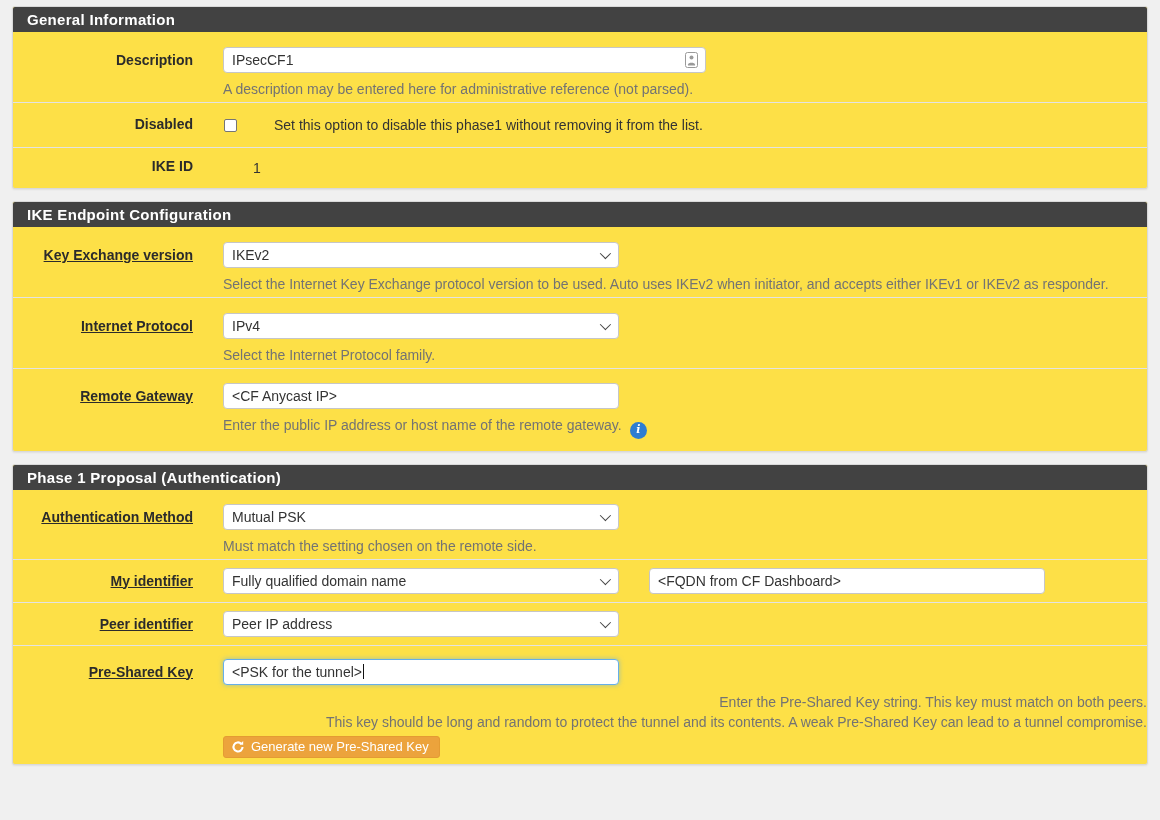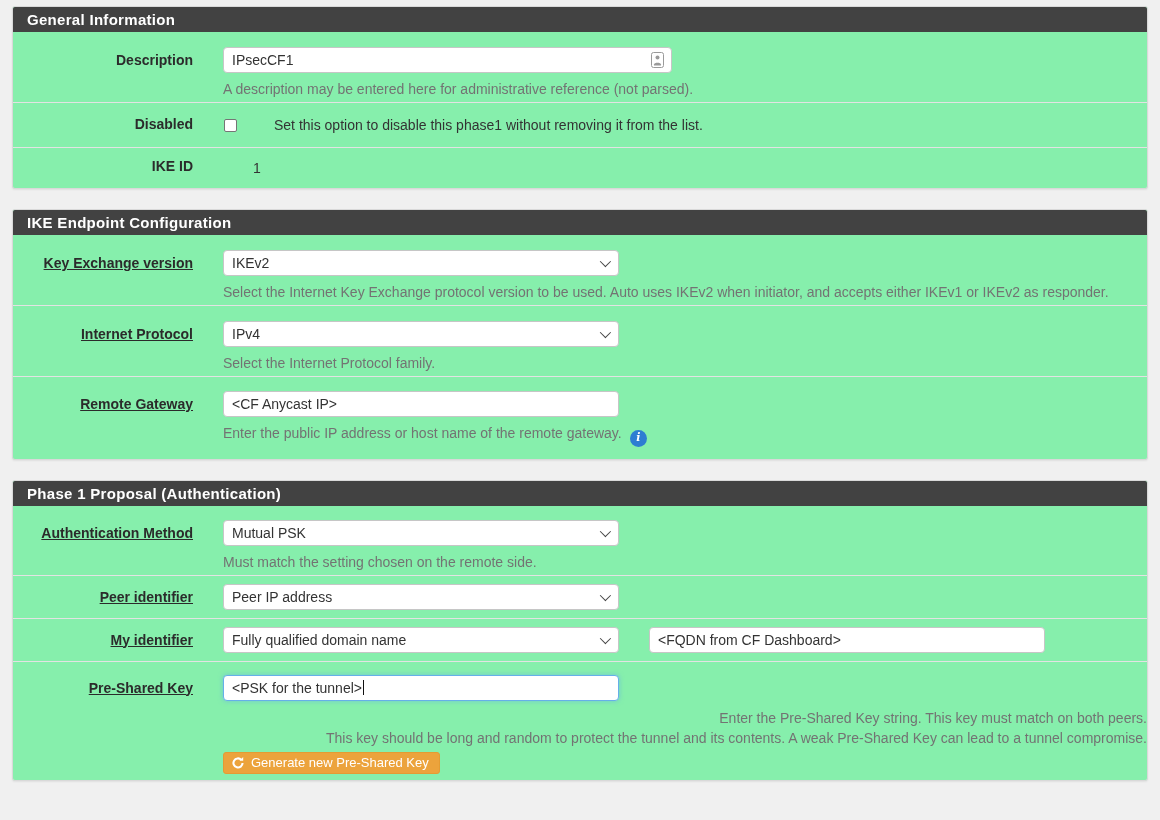--- a/index.html
+++ b/index.html
@@ -1,20 +1,20 @@
 <!DOCTYPE html>
 <html><head>
 <meta charset="utf-8">
 <style>
   * { margin:0; padding:0; box-sizing:border-box; }
   html,body { width:1160px; height:820px; background:#f0f0f0; overflow:hidden;
     font-family:"Liberation Sans","DejaVu Sans",sans-serif; font-size:14px; color:#333; }
   .wrap { padding:6px 12px 0 12px; }
-  .panel { background:#86efac; border:1px solid #d9d9d9; border-radius:3px;
-    box-shadow:0 1px 2px rgba(0,0,0,.07); margin-bottom:20px; overflow:hidden; }
+  .panel { background:#fde047; border:1px solid #d9d9d9; border-radius:3px;
+    box-shadow:0 1px 2px rgba(0,0,0,.07); margin-bottom:12px; overflow:hidden; }
   .panel-heading { background:#424242; color:#fff; height:25px; line-height:25px;
     padding-left:14px; font-weight:bold; font-size:15px; letter-spacing:.3px; }
   .form-row { display:flex; align-items:flex-start; }
   .form-row + .form-row { border-top:1px solid #e3e3e3; }
   .label-col { width:180px; margin-right:30px; text-align:right; font-weight:bold;
     color:#2b2b2b; padding-top:5px; flex:none; }
   .label-col.u { text-decoration:underline; }
   .content-col { flex:1; min-width:0; }
   .pt-lg { padding-top:15px; padding-bottom:3px; }
   .pt-md { padding-top:14px; padding-bottom:3px; }
@@ -23,21 +23,21 @@
   .pt-stat { padding-top:10px; padding-bottom:10px;gap:30px; }
   .pt-gw { padding-top:14px; padding-bottom:12px; }
   .pt-psk { padding-top:13px; padding-bottom:6px; }
 
   .textbox, .selectbox, input.ctl {
     width:396px; height:26px; background:#fff; border:1px solid #c6c6c6;
     border-radius:4px; font-family:inherit; font-size:14px; color:#333;
     padding:0 8px; display:flex; align-items:center; position:relative;
   }
   input.ctl { display:block; line-height:24px; }
-  .input-wrap { position:relative; width:449px; }
+  .input-wrap { position:relative; width:483px; }
   .input-wrap input.ctl { width:100%; }
   .field-icon { position:absolute; right:8px; top:5px; width:13px; height:16px; }
   .selectbox { cursor:default; }
   .selectbox .val { flex:1; white-space:nowrap; overflow:hidden; }
   .chev { width:8px; height:8px; border-right:1.6px solid #444; border-bottom:1.6px solid #444;
     transform:rotate(45deg) translateY(-2px); flex:none; margin-right:2px; }
   .textbox.focused { border:1px solid #66afe9; box-shadow:0 0 5px rgba(102,175,233,.65); }
   .caret { display:inline-block; width:1px; height:15px; background:#111; margin-left:1px; }
 
   .help { color:#737373; margin-top:6px; line-height:20px; }
@@ -148,39 +148,39 @@
       <div class="content-col">
         <div class="selectbox">
           <span class="val">Mutual PSK</span>
           <span class="chev"></span>
         </div>
         <div class="help">Must match the setting chosen on the remote side.</div>
       </div>
     </div>
 
     <div class="form-row pt-sm">
-      <div class="label-col u">Peer identifier</div>
-      <div class="content-col">
-        <div class="selectbox">
-          <span class="val">Peer IP address</span>
-          <span class="chev"></span>
-        </div>
-      </div>
-    </div>
-
-    <div class="form-row pt-sm">
       <div class="label-col u">My identifier</div>
       <div class="content-col">
         <div class="dual">
           <div class="selectbox">
             <span class="val">Fully qualified domain name</span>
             <span class="chev"></span>
           </div>
           <div class="gap"></div>
           <input class="ctl" type="text" value="&lt;FQDN from CF Dashboard&gt;" style="">
+        </div>
+      </div>
+    </div>
+
+    <div class="form-row pt-sm">
+      <div class="label-col u">Peer identifier</div>
+      <div class="content-col">
+        <div class="selectbox">
+          <span class="val">Peer IP address</span>
+          <span class="chev"></span>
         </div>
       </div>
     </div>
 
     <div class="form-row pt-psk">
       <div class="label-col u">Pre-Shared Key</div>
       <div class="content-col">
         <div class="textbox focused">
           <span>&lt;PSK for the tunnel&gt;</span>
           <span class="caret"></span>

